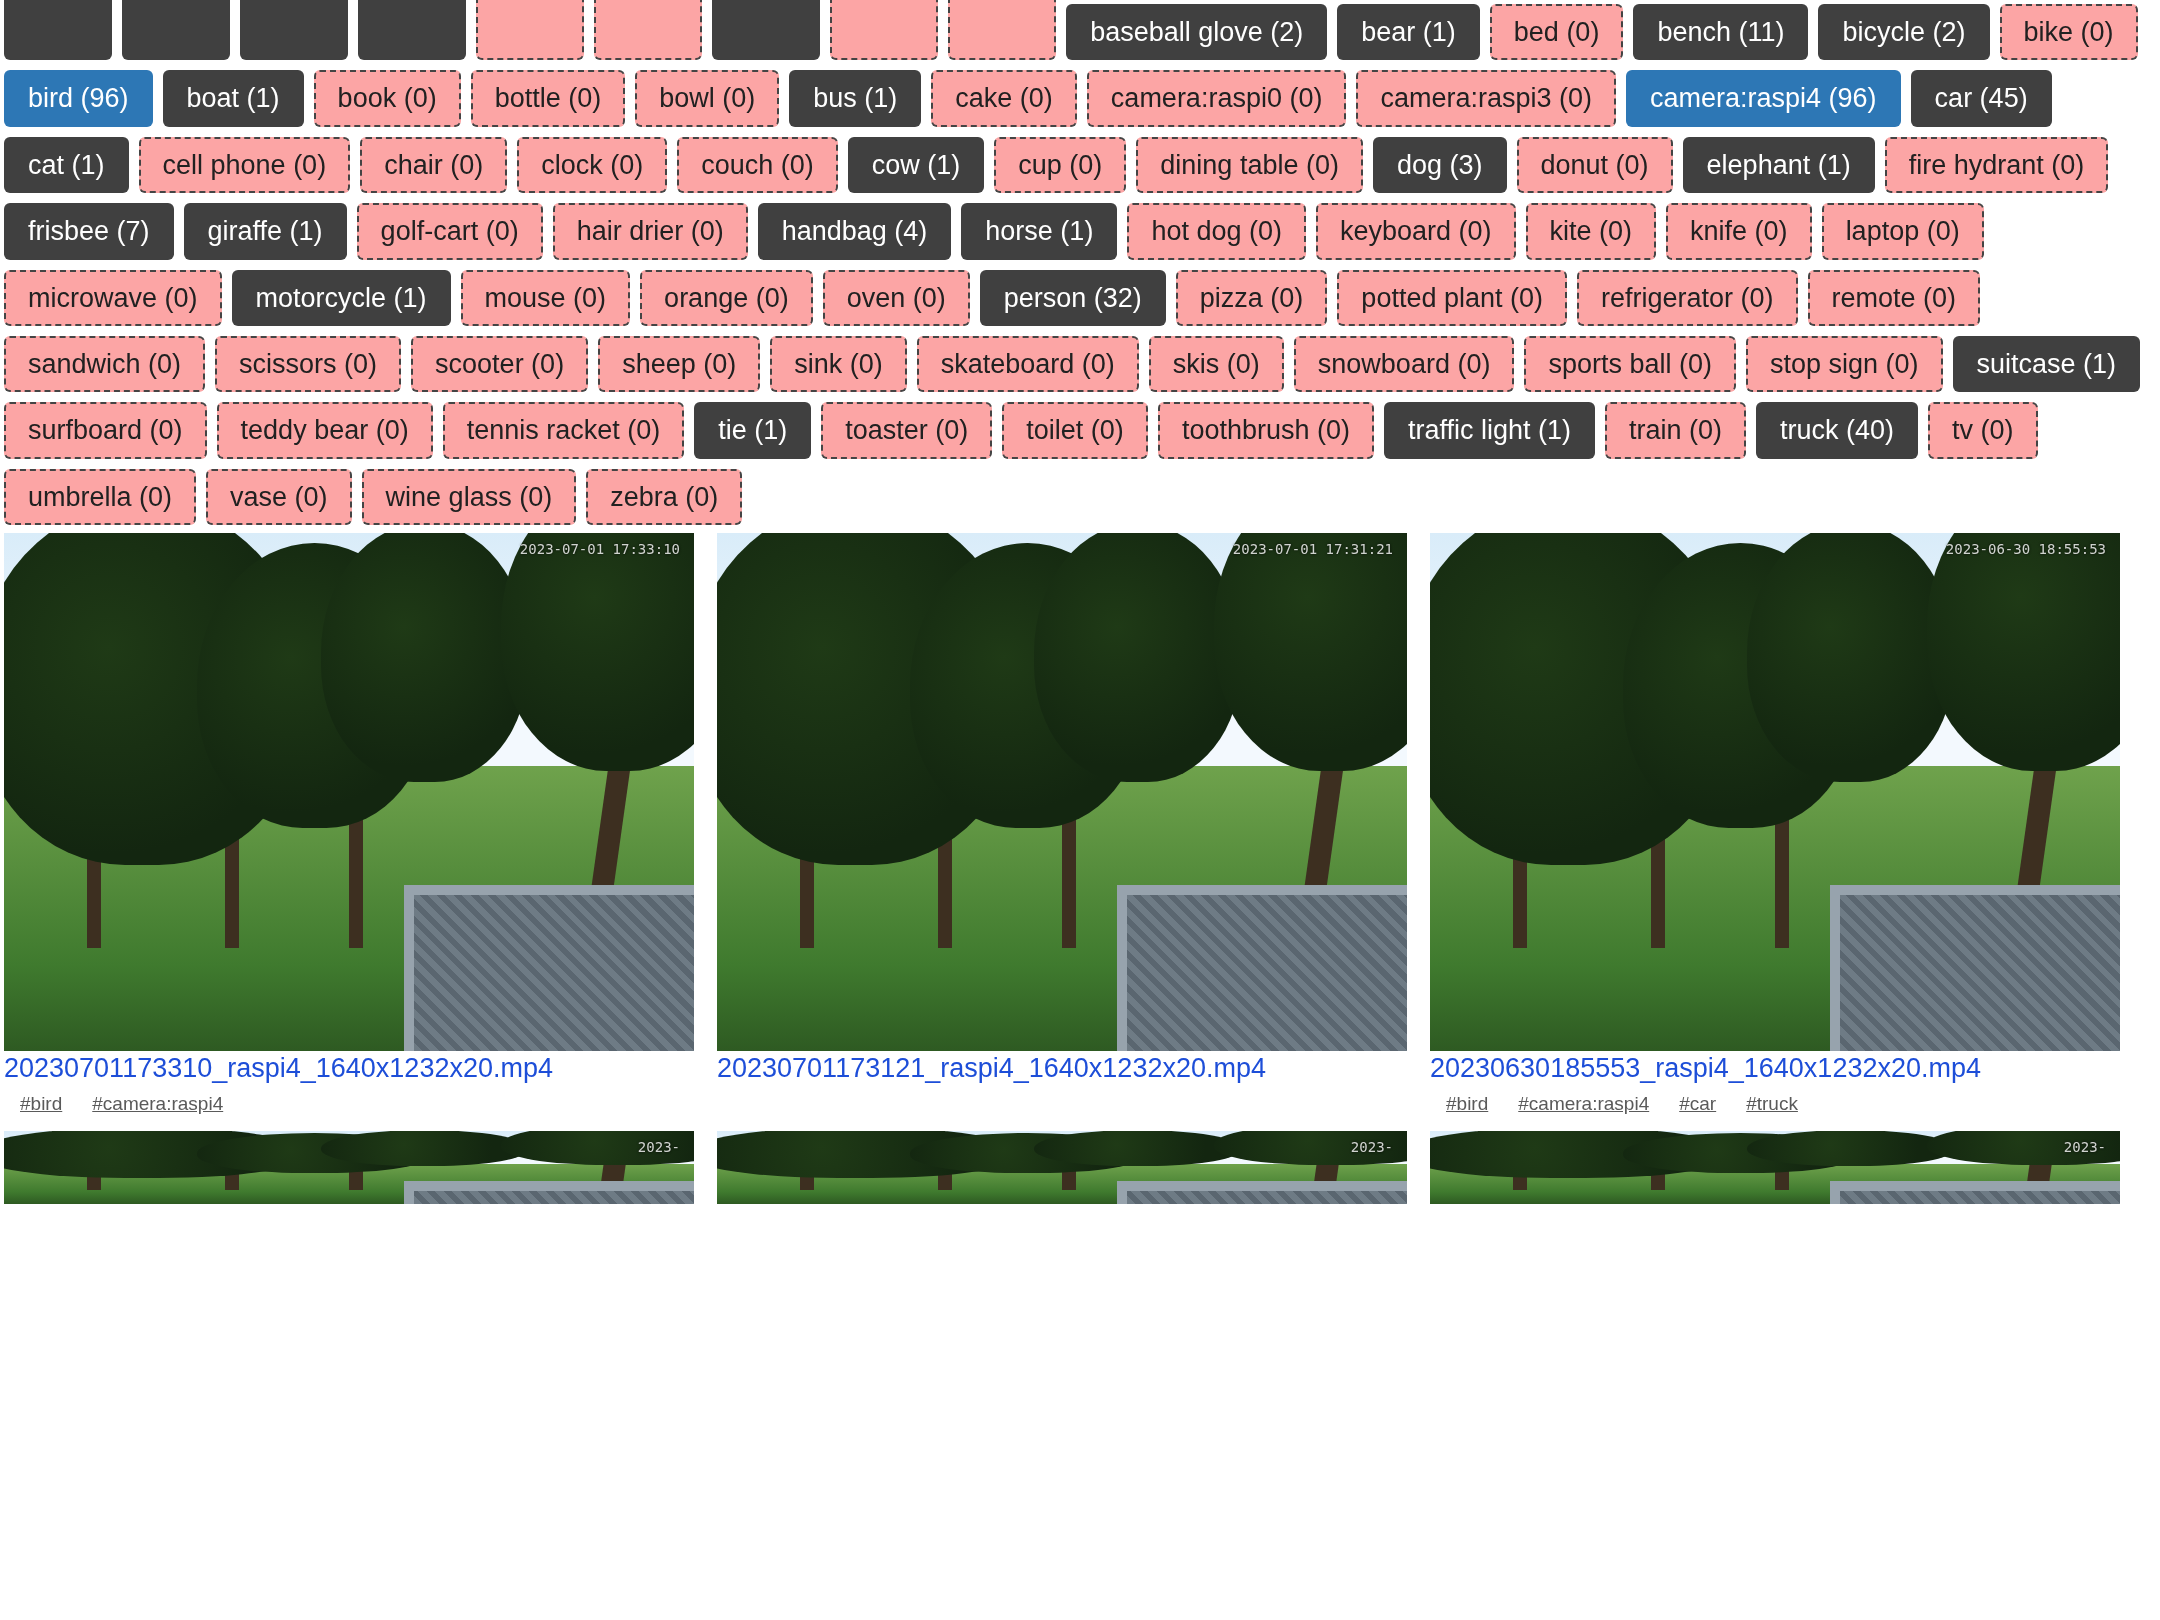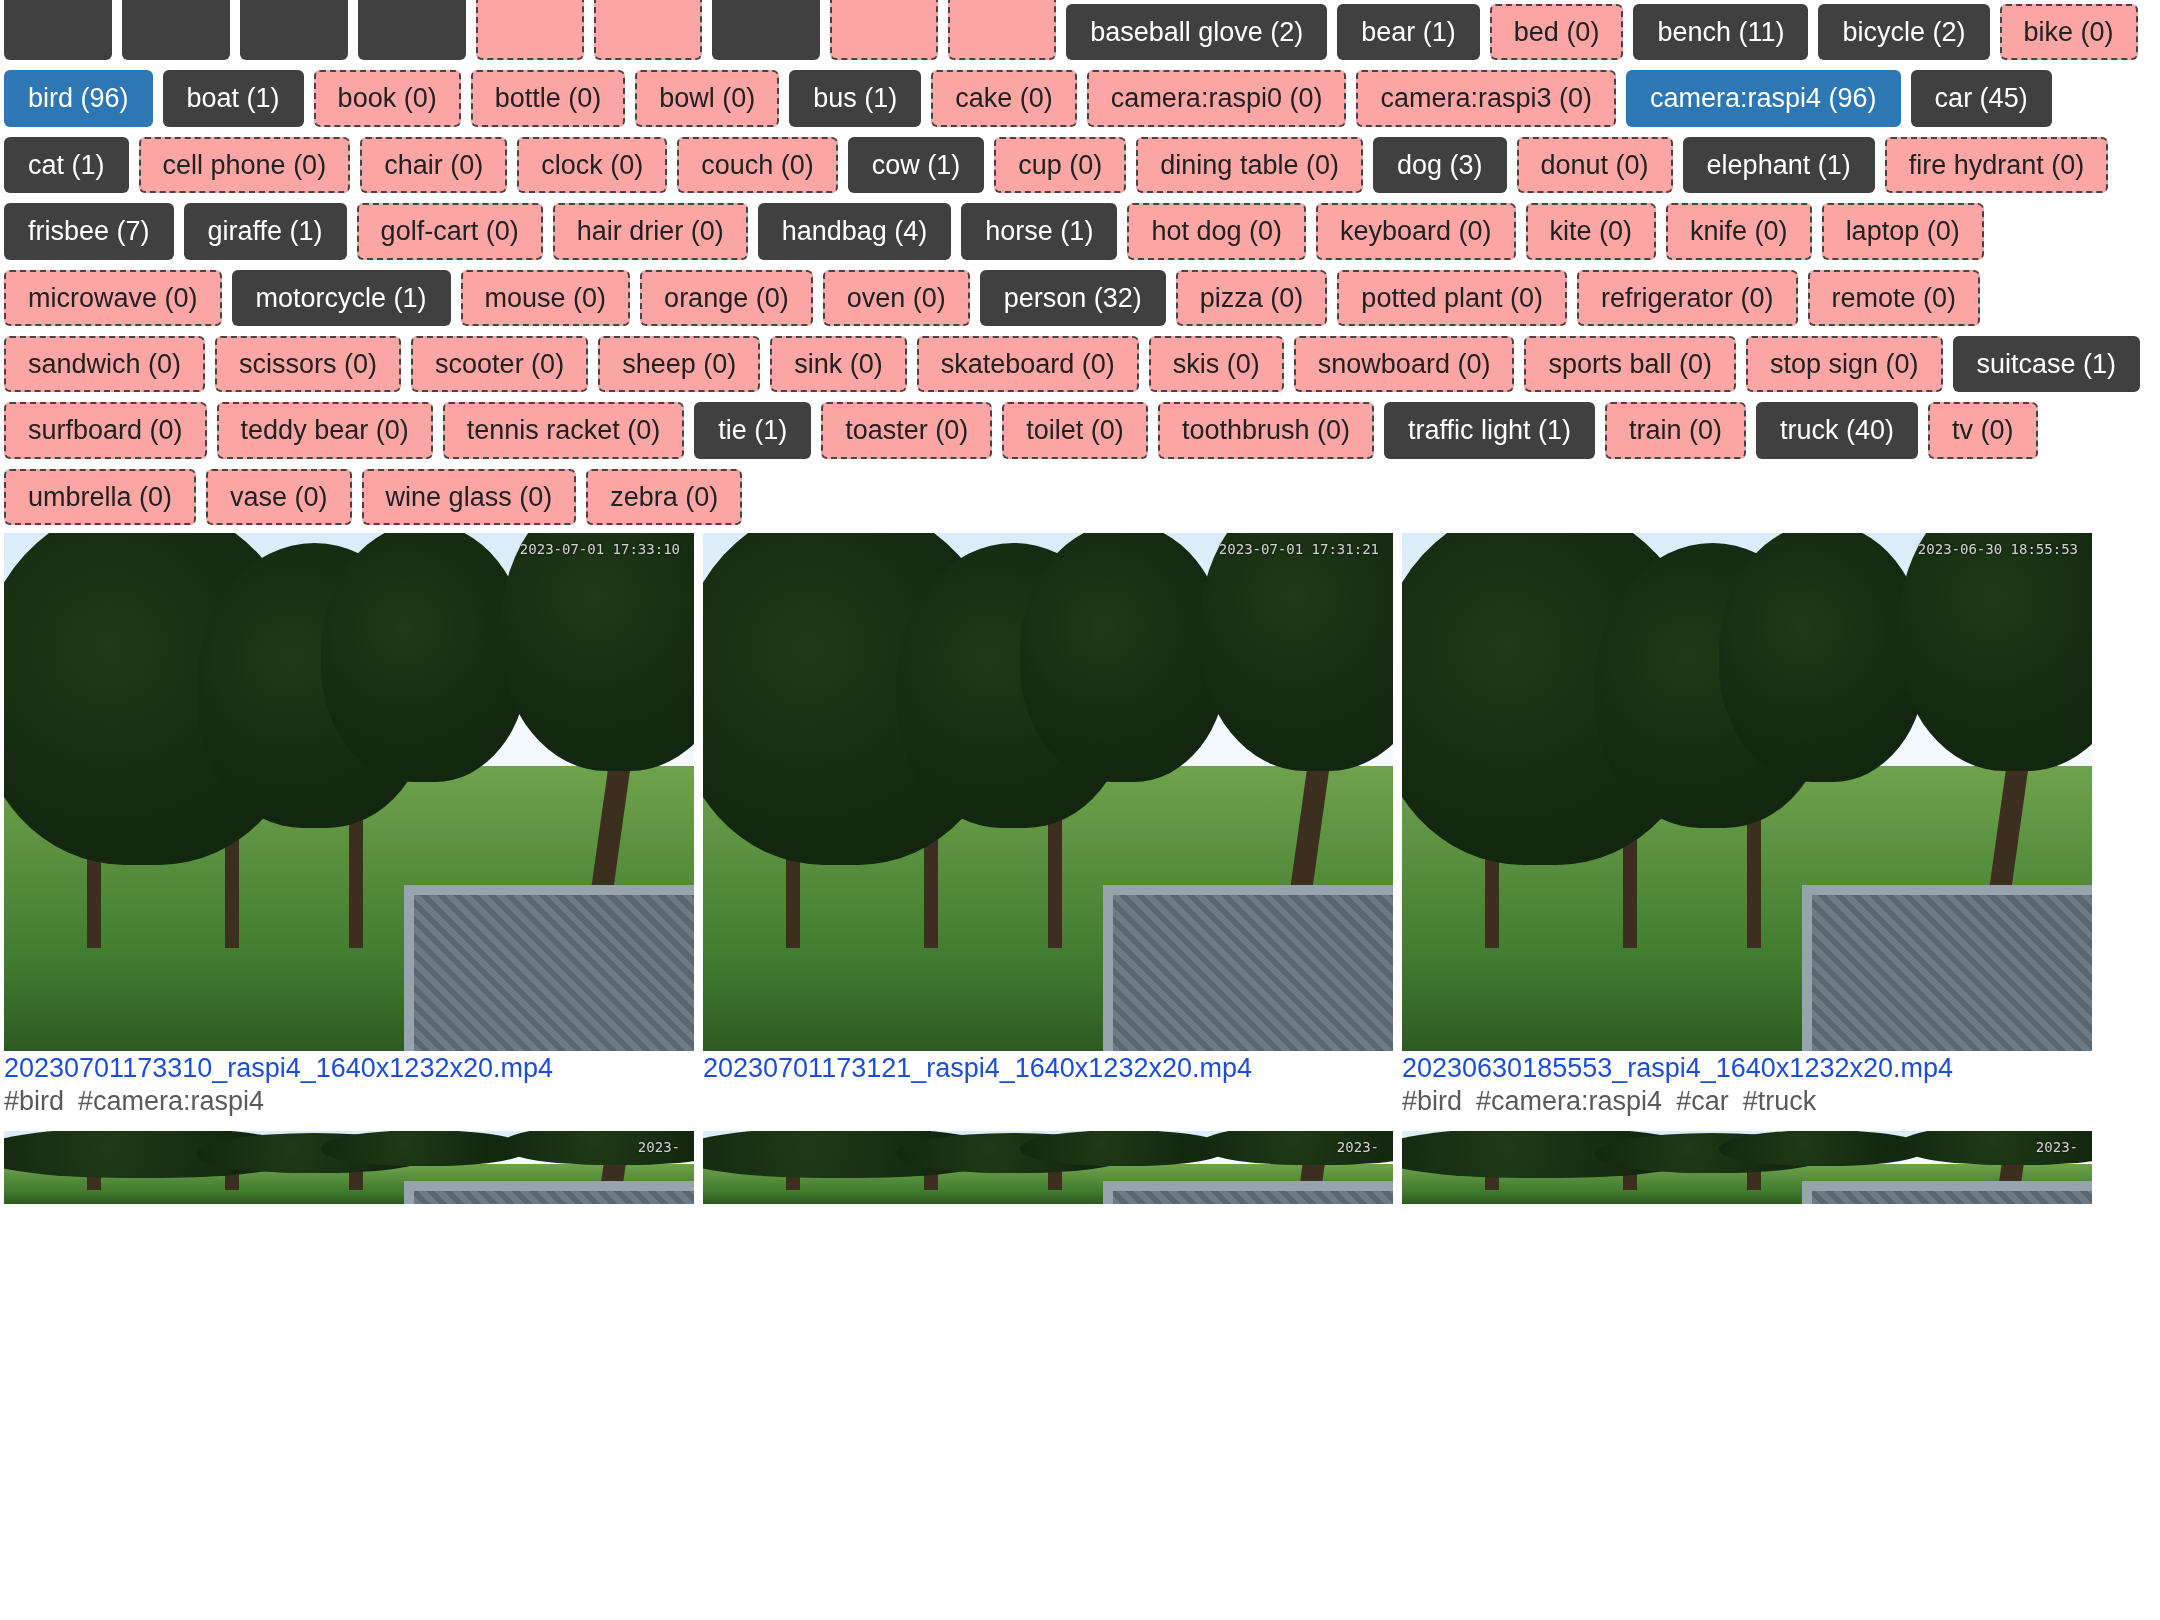--- a/index.html
+++ b/index.html
@@ -40,21 +40,21 @@
     border: 2px solid transparent;
   }
   .tag.cut {
     
     margin-top: -30px;
     overflow: hidden;
   }
   .gallery {
     display: flex;
     flex-wrap: wrap;
-    gap: 9px;
+    gap: 23px;
     padding: 4px 4px 0 4px;
   }
   .card {
     width: 690px;
   }
   .thumb {
     width: 690px;
     height: 518px;
     position: relative;
     overflow: hidden;
@@ -107,23 +107,25 @@
     font-size:27px;
     margin-top:2px;
     white-space: nowrap;
     overflow: hidden;
   }
   .hashtags {
     margin-top:2px;
   }
   .hashtags a {
     color:#5a5a5a;
-    font-size:27px;
+    text-decoration: underline;
+    font-size:19px;
     margin-right:14px;
     cursor:pointer;
+    margin-left:16px;
   }
   .gallery.second {
     margin-top:10px;
   }
   .gallery.second .thumb {
     height:73px;
   }
 </style>
 </head>
 <body>

